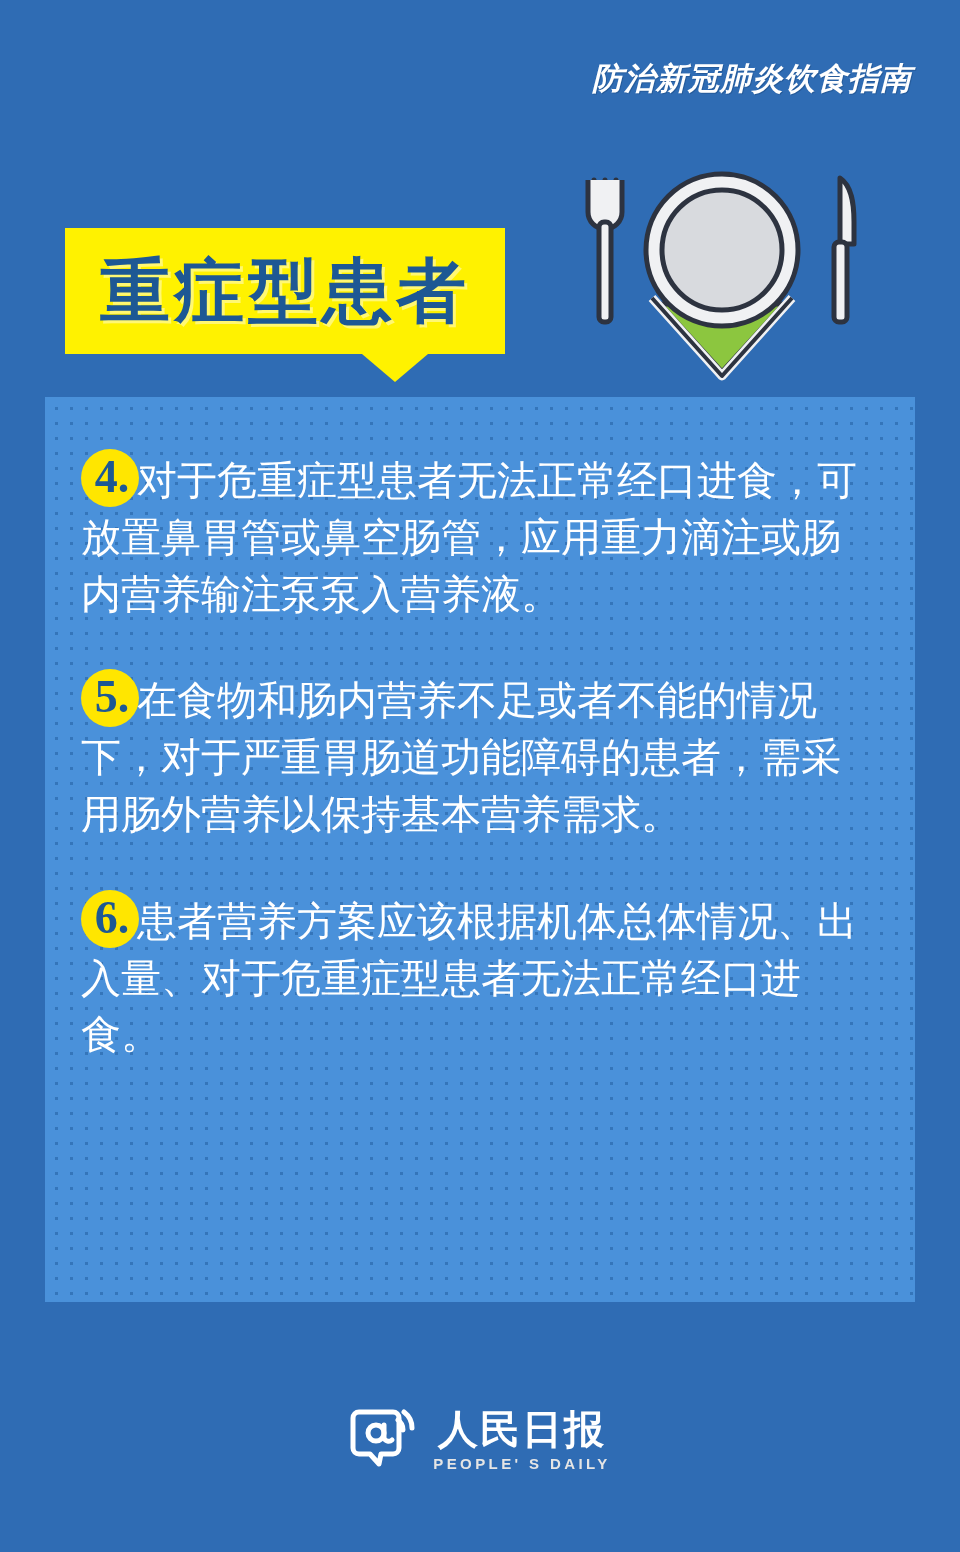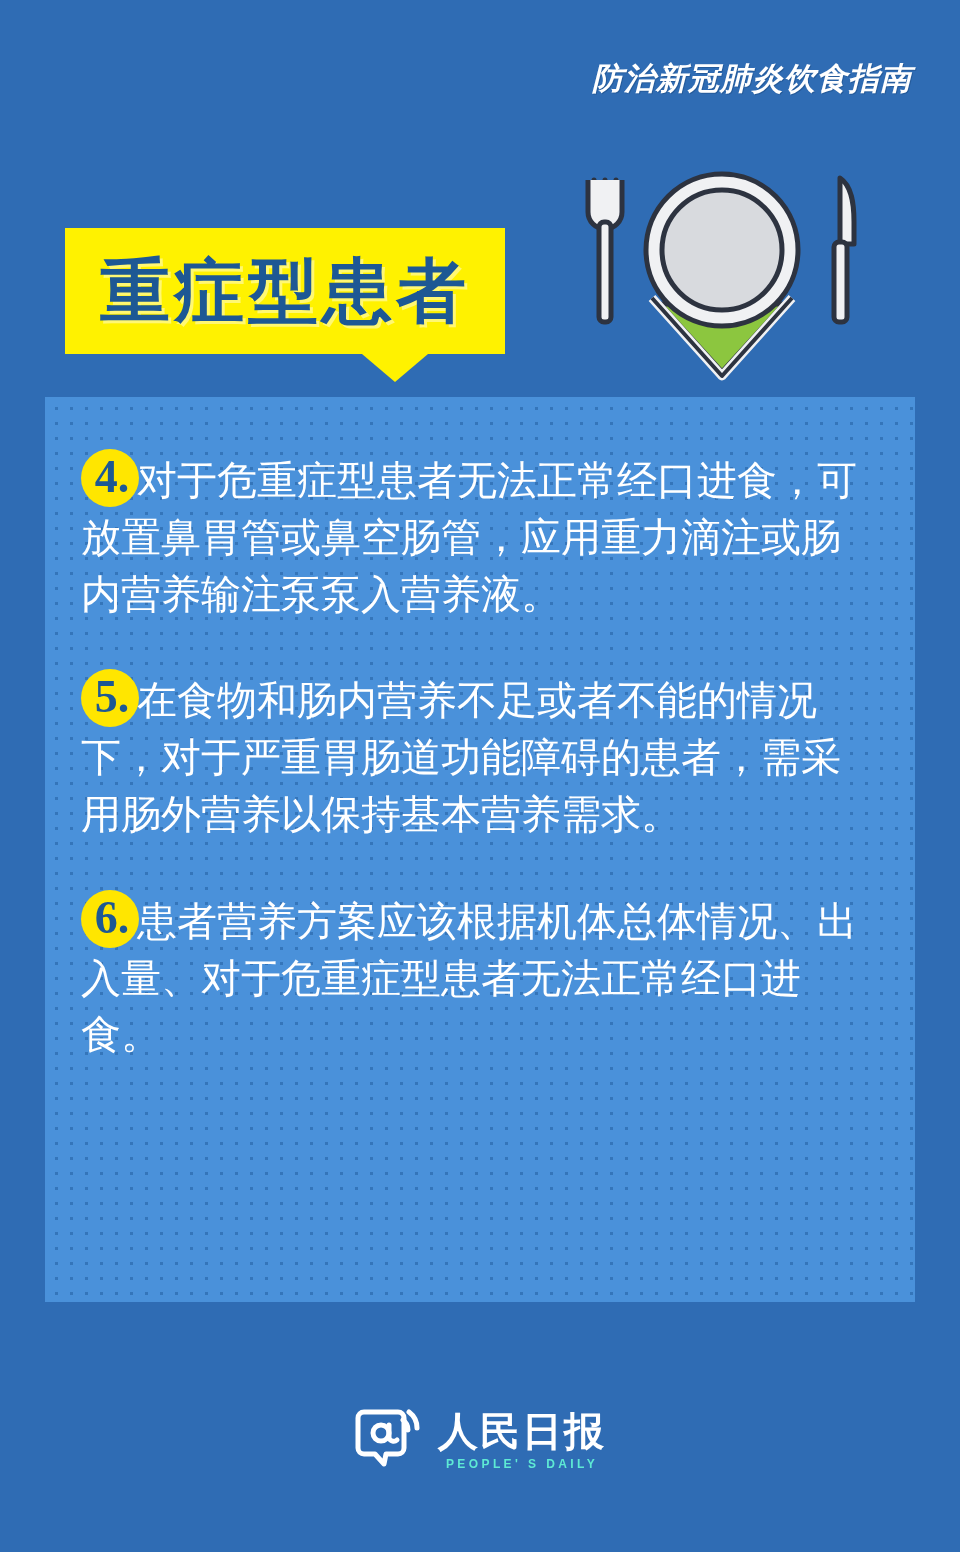--- a/index.html
+++ b/index.html
@@ -173,23 +173,23 @@
     align-items: center;
     line-height: 1;
   }
   #logo-cn {
     font-size: 40px;
     font-weight: bold;
     color: #ffffff;
     letter-spacing: 2px;
   }
   #logo-en {
-    font-size: 12px;
-    font-weight: bold;
-    color: #5eead4;
+    font-size: 15px;
+    font-weight: bold;
+    color: #e5e5e5;
     letter-spacing: 3.4px;
     margin-top: 7px;
   }
 </style>
 </head>
 <body>
 
 <div id="poster">
 
   <div id="header-title">防治新冠肺炎饮食指南</div>

